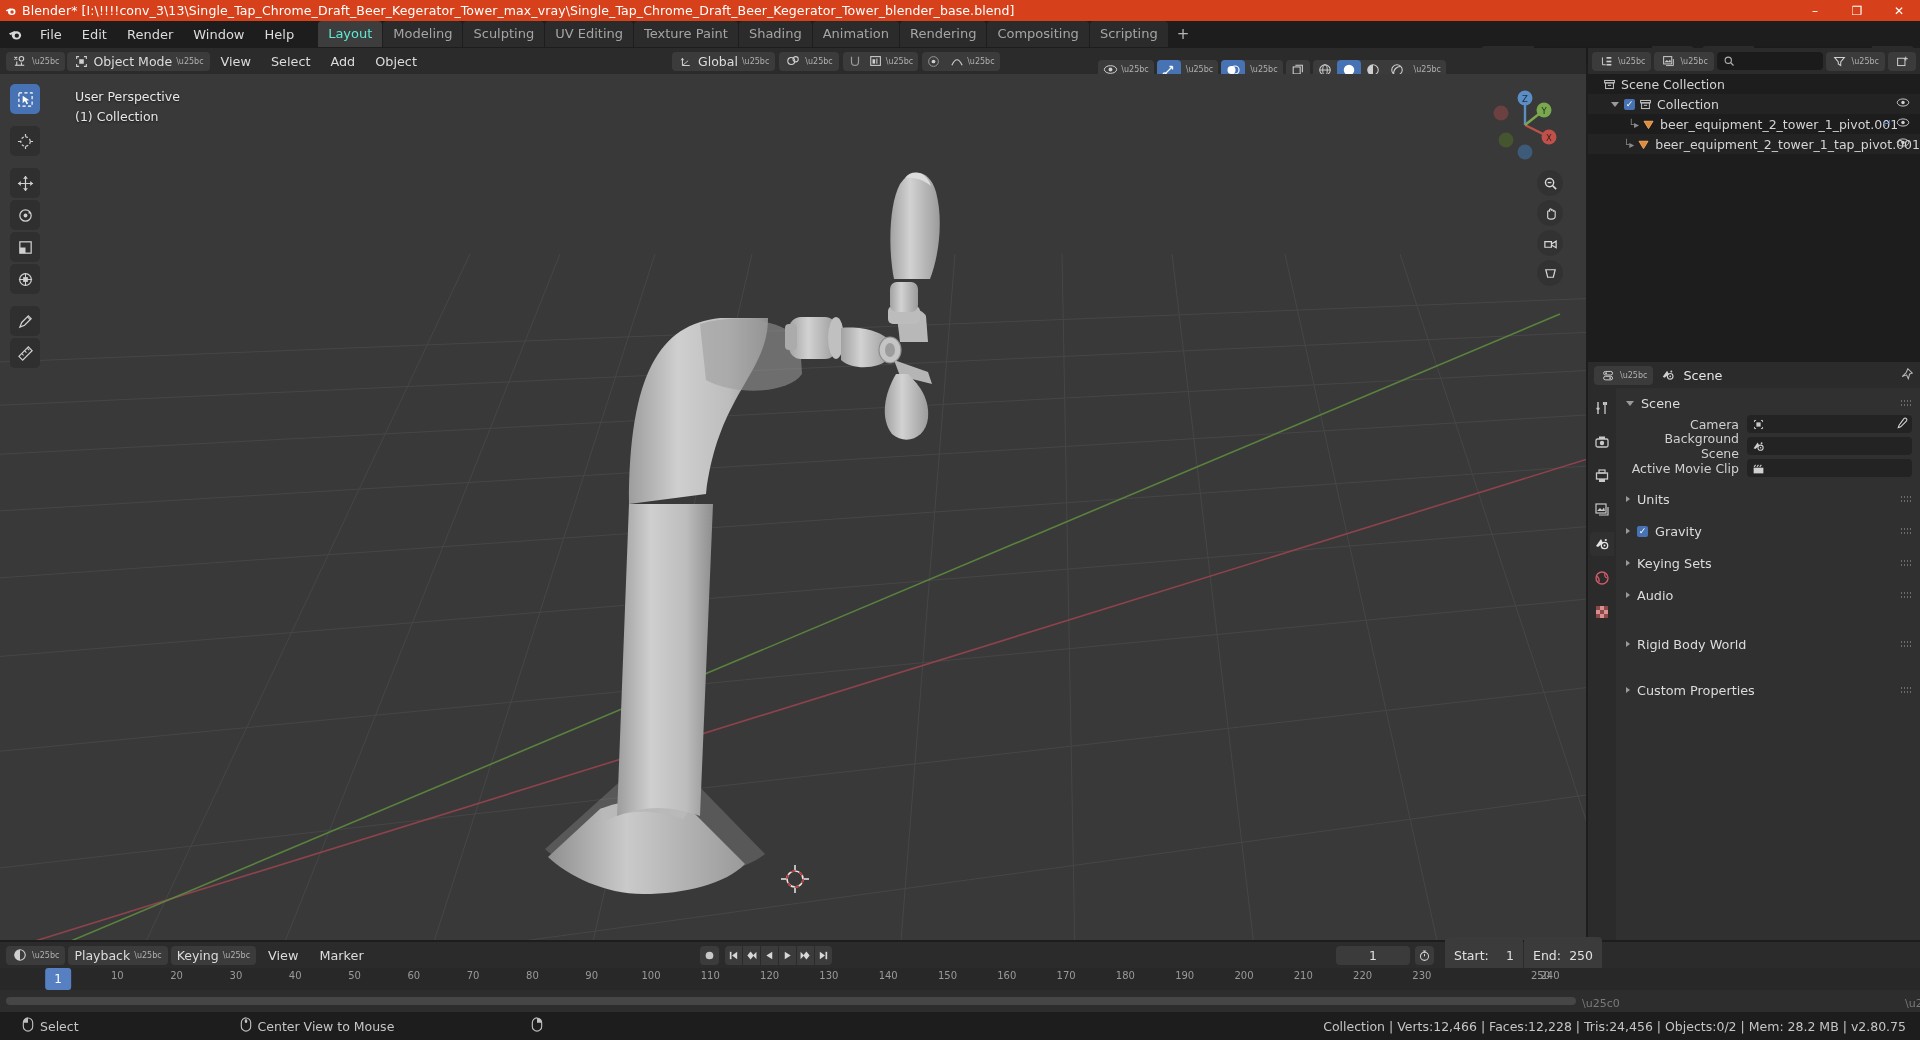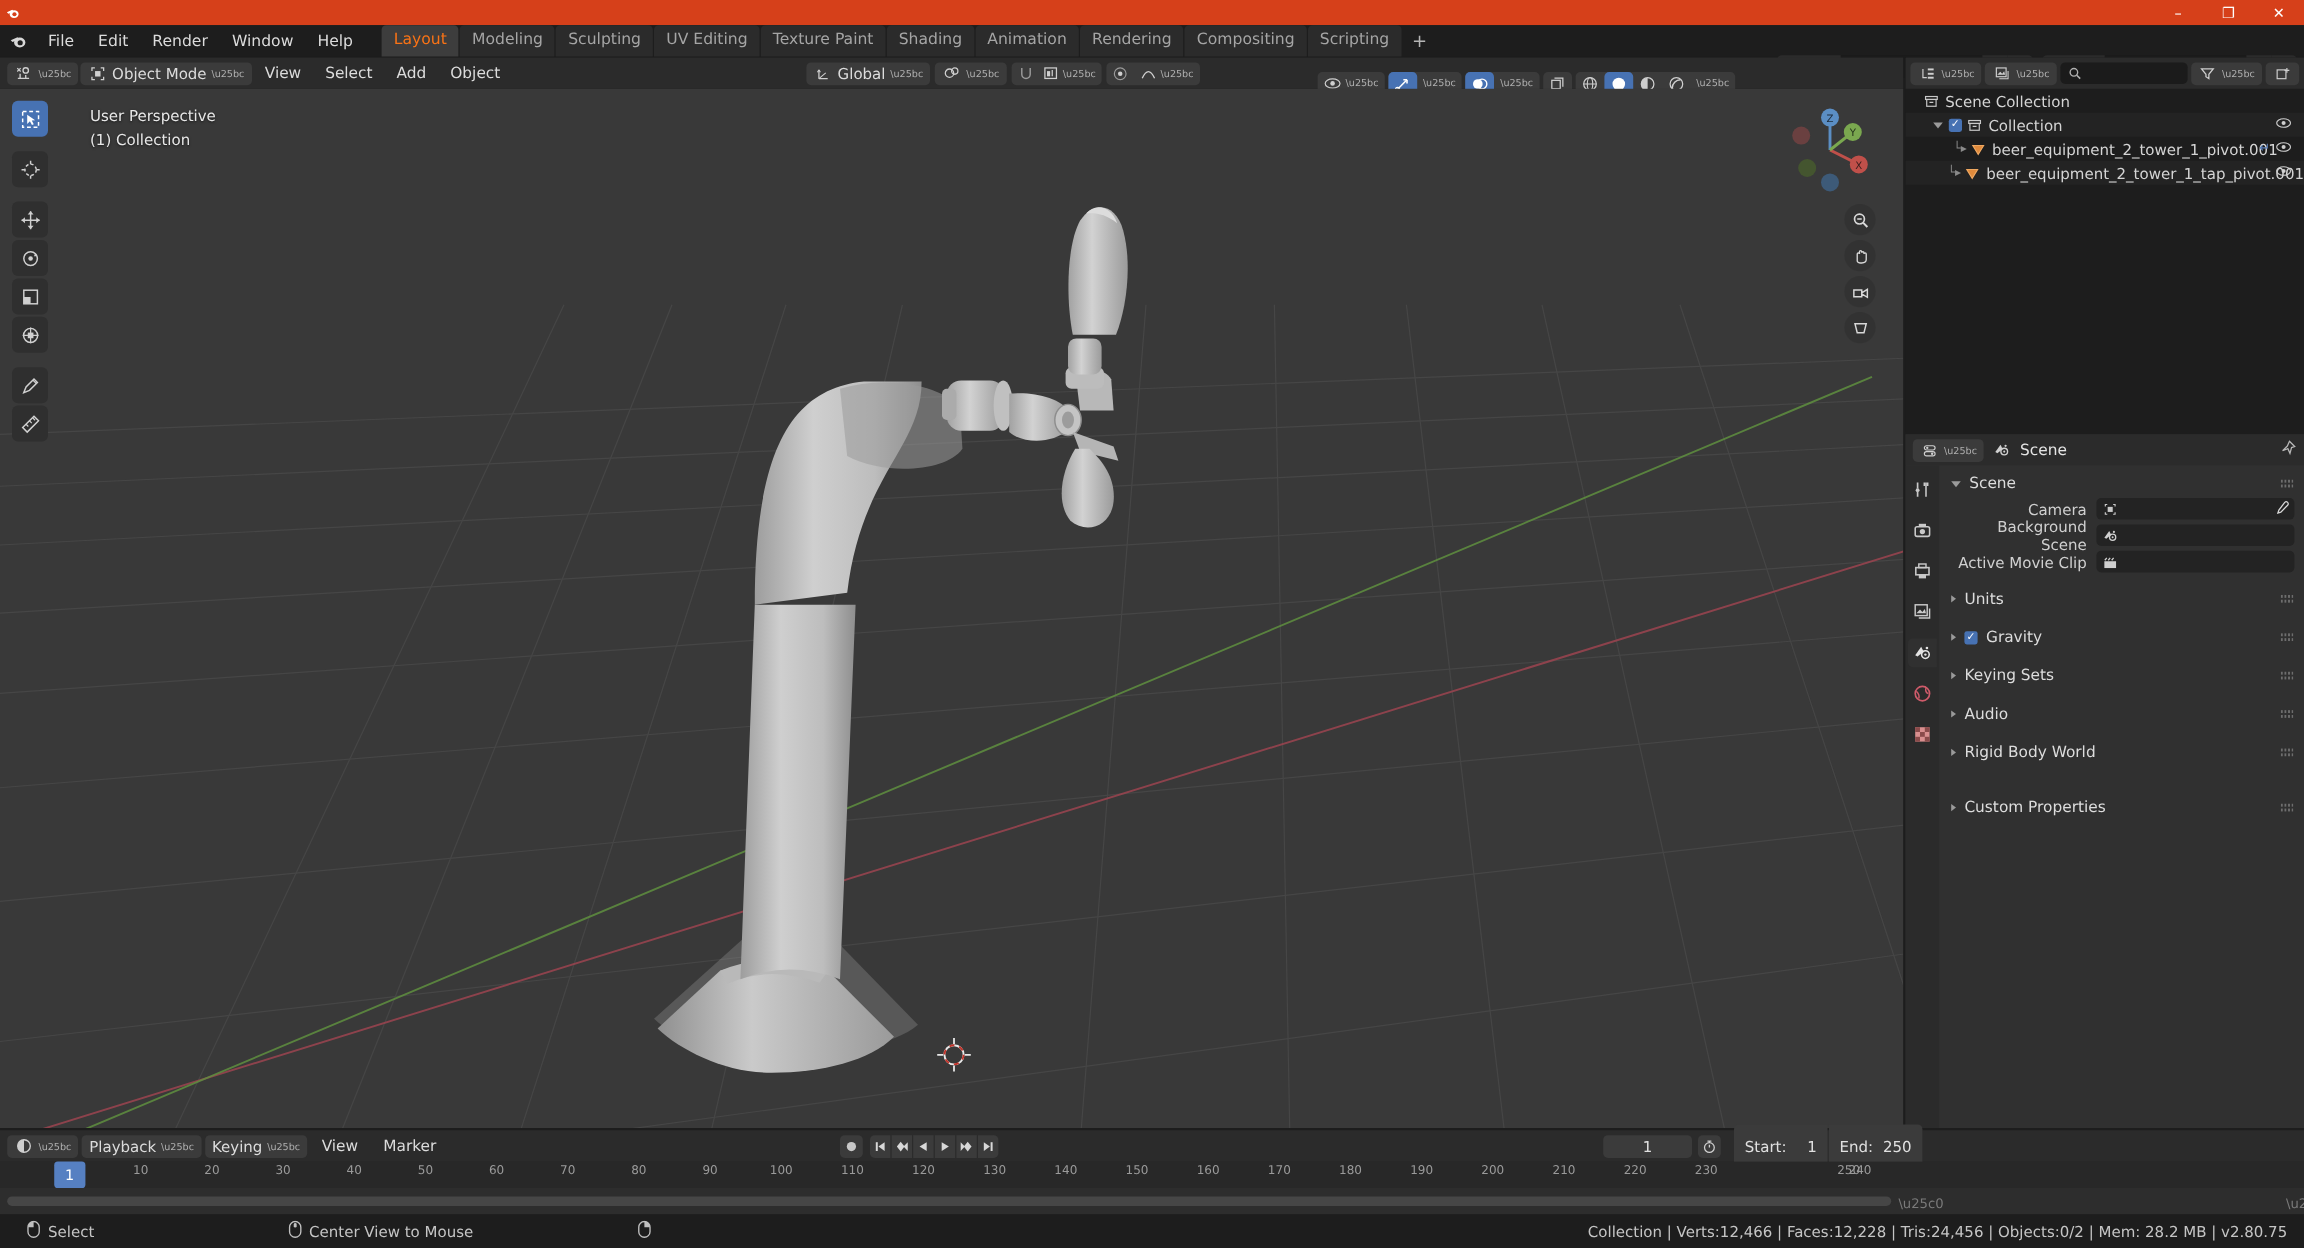--- a/index.html
+++ b/index.html
@@ -19,21 +19,21 @@
 
   
   #menubar { position:absolute; left:0; top:21px; width:1920px; height:26px;
     background:#1d1d1d; display:flex; align-items:center; }
   #menubar .logo { width:30px; display:flex; justify-content:center; align-items:center; }
   #menubar .logo svg { width:15px; height:15px; }
   .menu-item { padding:3px 10px; font-size:13px; color:#dcdcdc; border-radius:3px; }
   .ws-tabs { display:flex; align-items:center; margin-left:14px; gap:1px; }
   .ws-tab { padding:5px 10px 6px; font-size:13px; color:#a5a5a5; background:#2b2b2b;
     border-radius:4px 4px 0 0; height:26px; display:flex; align-items:center;}
-  .ws-tab.active { background:#3d3d3d; color:#f97316; }
+  .ws-tab.active { background:#3d3d3d; color:#5eead4; }
   .ws-add { padding:4px 9px; color:#b5b5b5; font-size:15px; }
 
   .topright { position:absolute; right:6px; top:21px; height:26px; display:flex; align-items:center; gap:0px;}
   .dd-btn { background:#2b2b2b; border-radius:4px 0 0 4px; height:19px; display:flex;
      align-items:center; padding:0 3px 0 4px; gap:2px;}
   .namefield { background:#1b1b1b; height:19px; min-width:118px; display:flex; align-items:center;
      padding:0 6px; font-size:12.5px; color:#dcdcdc;}
   .sq-btn { background:#2b2b2b; height:19px; width:21px; display:flex; align-items:center;
      justify-content:center; }
   .sq-btn.last{border-radius:0 4px 4px 0;}
@@ -149,20 +149,21 @@
 <body>
 
 <div id="titlebar">
   <span class="bicon">
     <svg viewBox="0 0 16 16">
         <ellipse cx="9" cy="9" rx="5" ry="4.4" fill="#fff"></ellipse>
       <circle cx="9.4" cy="9.2" r="2.3" fill="#d6401a"></circle>
       <path d="M1 7 L7 4.2 L8.4 6.2 L2.6 8.6 Z" fill="#fff"></path>
       </svg>
   </span>
+  <span id="title-text">Blender* [I:\!!!!conv_3\13\Single_Tap_Chrome_Draft_Beer_Kegerator_Tower_max_vray\Single_Tap_Chrome_Draft_Beer_Kegerator_Tower_blender_base.blend]</span>
   <div class="wbtns">
     <div class="wbtn">–</div>
     <div class="wbtn">❐</div>
     <div class="wbtn close">✕</div>
   </div>
 </div>
 
 <div id="menubar">
   <span class="logo">
     <svg viewBox="0 0 16 16">
@@ -815,21 +816,21 @@
             <span class="tri"></span>
             <span class="ckbox">✓</span>
             <span>Gravity</span>
             <span class="dots"></span>
           </div>
           <div class="pr-panel-title" style="margin-bottom: 10px;">
             <span class="tri"></span>
             <span>Keying Sets</span>
             <span class="dots"></span>
           </div>
-          <div class="pr-panel-title" style="margin-bottom: 10px;">
+          <div class="pr-panel-title" style="margin-bottom: 27px;">
             <span class="tri"></span>
             <span>Audio</span>
             <span class="dots"></span>
           </div>
           <div class="pr-panel-title" style="margin-bottom: 24px;">
             <span class="tri"></span>
             <span>Rigid Body World</span>
             <span class="dots"></span>
           </div>
           <div class="pr-panel-title" style="margin-bottom: 10px;">

